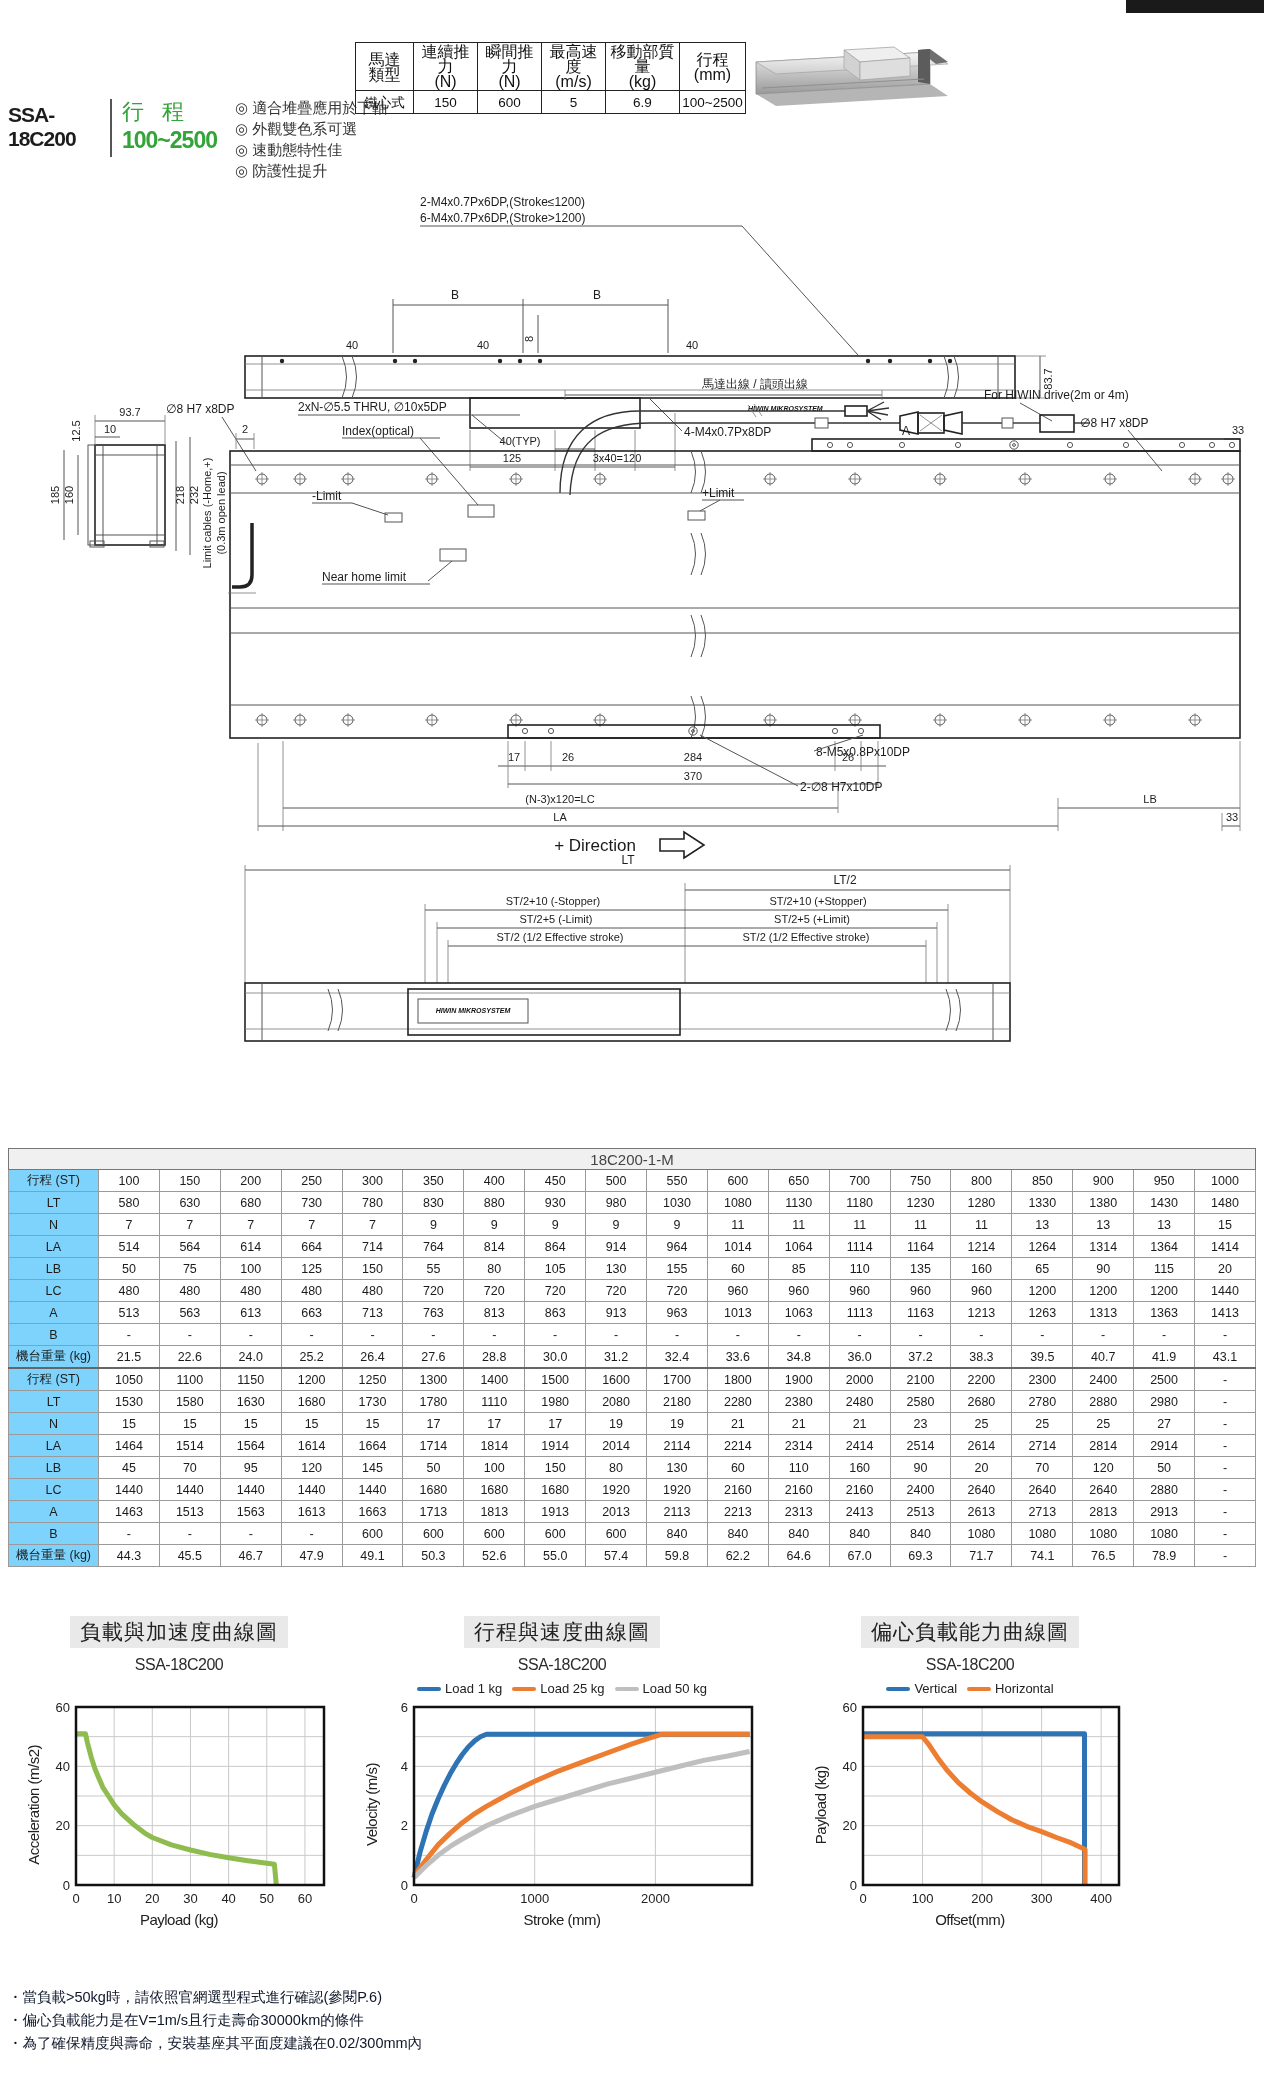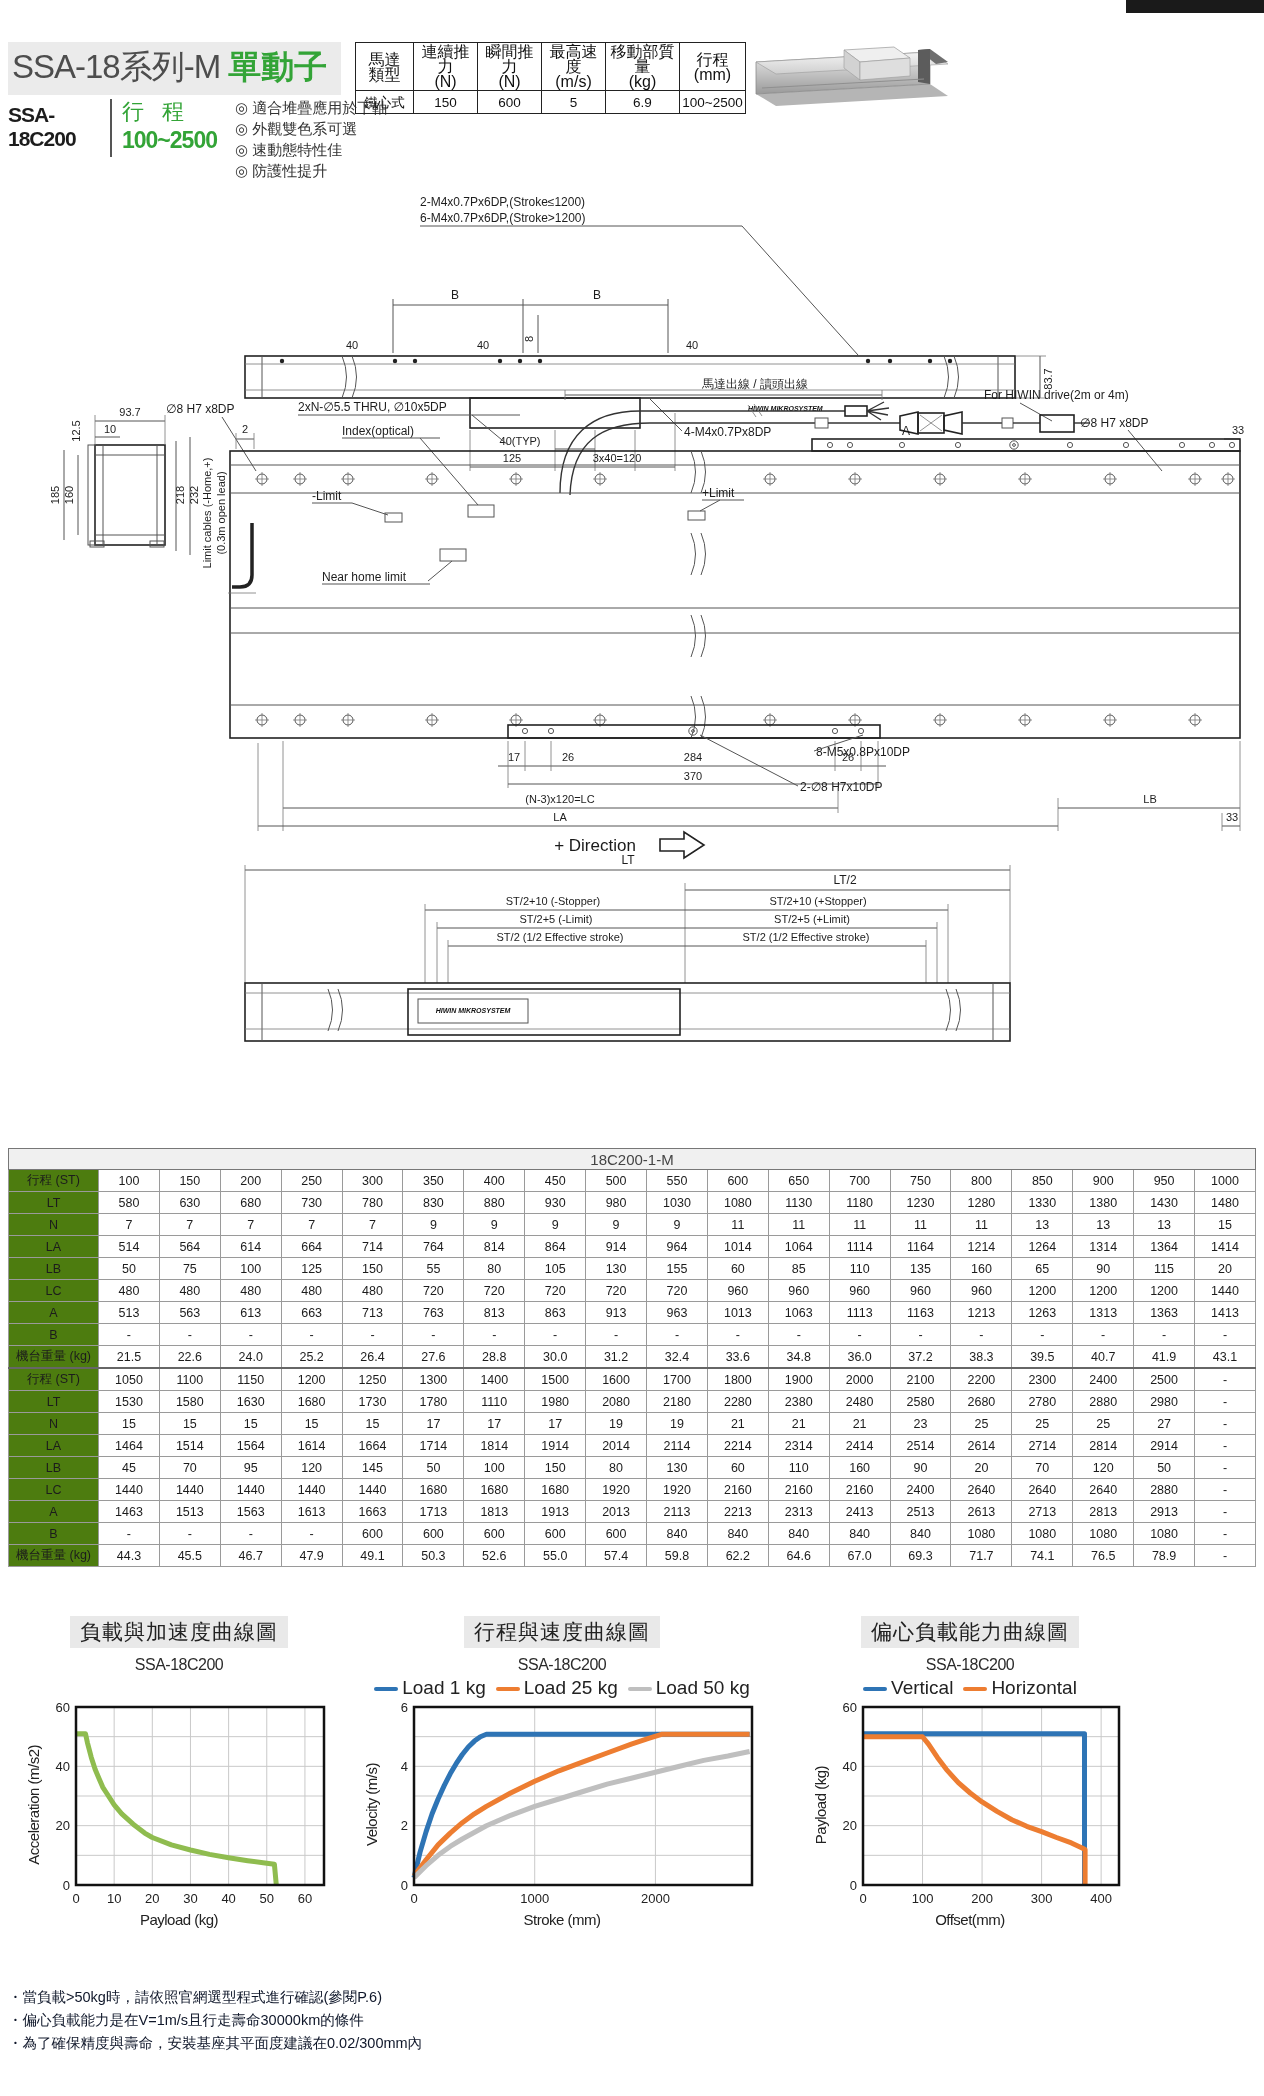--- a/index.html
+++ b/index.html
@@ -32,49 +32,46 @@
   .ln{stroke:#555;stroke-width:1;fill:none;}
   .thk{stroke:#222;stroke-width:1.6;fill:none;}
   .thin{stroke:#777;stroke-width:.8;fill:none;}
   .cab{stroke:#333;stroke-width:1.4;fill:none;}
   .logo-t{font-size:7px;font-style:italic;font-weight:bold;fill:#111;}
   
   #dim-table{left:8px;top:1148px;border-collapse:collapse;table-layout:fixed;width:1248px;}
   #dim-table th,#dim-table td{border:1px solid #9a9a9a;font-size:12.5px;text-align:center;
       height:21px;padding:0;color:#1c1c1c;font-weight:normal;overflow:hidden;white-space:nowrap;}
   #dim-table .tbl-title{background:#f0f0f0;color:#444;font-size:15px;height:20px;border:1px solid #777;}
-  #dim-table th{background:#4d7c0f;}
+  #dim-table th{background:#7dd3fc;}
   #dim-table col.lblcol{width:90px;}
   #dim-table tr.block-sep th,#dim-table tr.block-sep td{border-top:2.5px solid #666;}
   #dim-table table, #dim-table{border:1.5px solid #555;}
   
   #charts{left:0;top:1616px;width:1264px;height:360px;}
   .chart{position:absolute;text-align:center;}
   .chart-title{display:inline-block;background:#e9e9e9;font-size:21px;font-weight:normal;color:#222;
       padding:2px 10px;letter-spacing:1px;}
   .chart-subtitle{font-size:16px;color:#2b2b2b;margin-top:8px;letter-spacing:-0.5px;}
-  .chart-legend{height:22px;font-size:19px;color:#222;margin-top:3px;display:flex;justify-content:center;align-items:center;gap:10px;}
+  .chart-legend{height:22px;font-size:13px;color:#222;margin-top:3px;display:flex;justify-content:center;align-items:center;gap:10px;}
   .chart-legend .lg i{display:inline-block;width:24px;height:4.5px;border-radius:2px;margin-right:4px;vertical-align:middle;}
   .plot-row{display:flex;align-items:center;justify-content:center;}
   .ylab{writing-mode:vertical-rl;transform:rotate(180deg);font-size:15px;color:#222;letter-spacing:-0.5px;}
   .xlab{font-size:15px;color:#222;margin-top:0px;letter-spacing:-0.5px;}
   .plot-svg text{font-size:13px;fill:#222;font-family:"Liberation Sans","DejaVu Sans",sans-serif;}
   
   #notes{left:8px;top:1986px;list-style:none;margin:0;padding:0;font-size:14.5px;color:#0f172a;line-height:23px;}
 </style>
 </head>
 <body>
 
 <div id="page">
 
   <div class="abs" id="corner-bar"></div>
 
-  <div class="abs" id="title-band">
-    <span id="title-main">SSA-18系列-M</span><span id="title-accent">單動子</span>
-  </div>
 
   <div class="abs" id="model-row">
     <div id="model-name">SSA-18C200</div>
     <div id="model-divider"></div>
     <div id="stroke-block">
       <div id="stroke-label">行 程</div>
       <div id="stroke-value">100~2500</div>
     </div>
     <ul id="feature-list">
       <li>◎ 適合堆疊應用於下軸</li>

